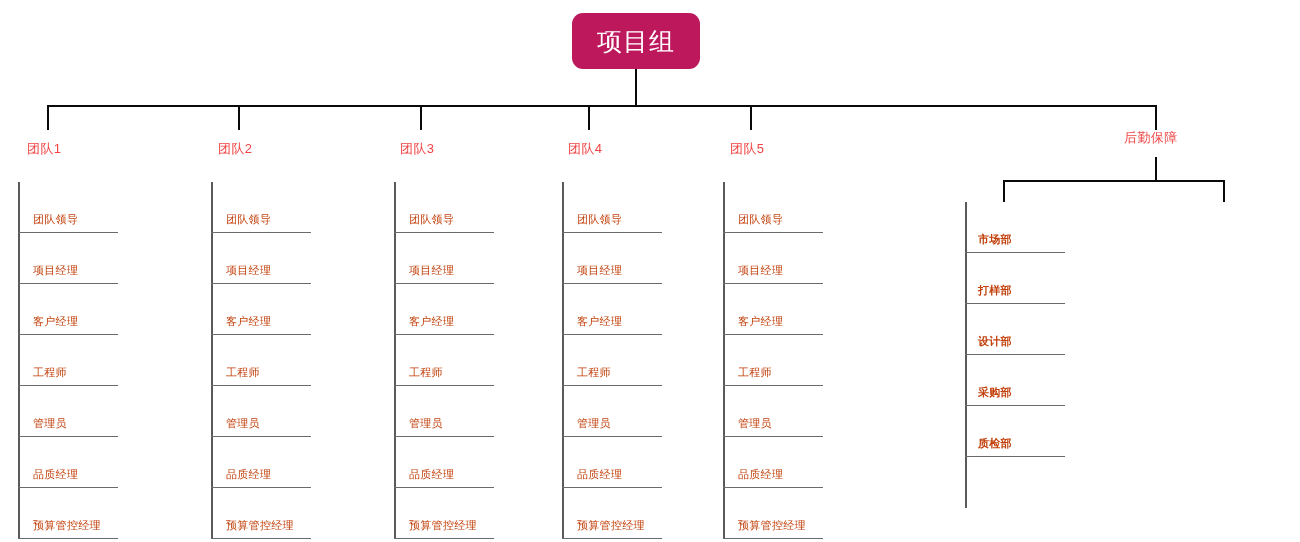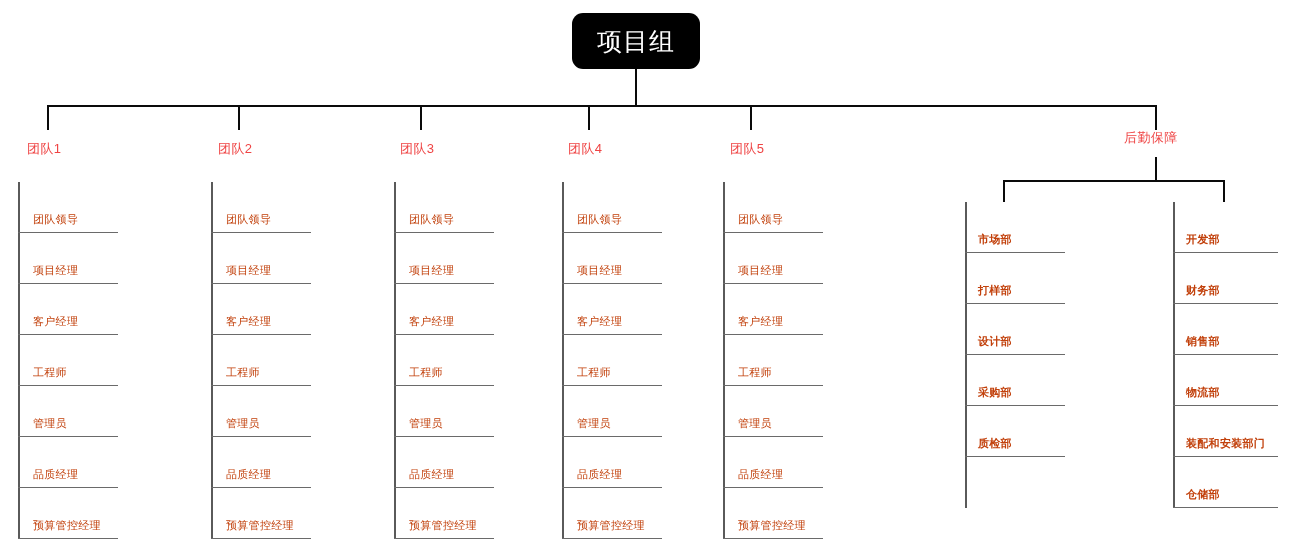--- a/index.html
+++ b/index.html
@@ -18,21 +18,21 @@
     overflow: hidden;
   }
 
   
   .root-node {
     position: absolute;
     left: 572px;
     top: 13px;
     width: 128px;
     height: 56px;
-    background: #000000;
+    background: #be185d;
     border-radius: 11px;
     color: #ffffff;
     font-size: 25px;
     line-height: 56px;
     text-align: center;
     letter-spacing: 1px;
     box-sizing: border-box;
   }
 
   
@@ -271,37 +271,14 @@
         </li>
       <li class="row-item">
           <span class="row-text">采购部</span>
         </li>
       <li class="row-item">
           <span class="row-text">质检部</span>
         </li>
     </ul>
   </div>
 
-  <div class="column col-wide" id="col-logistics-2" style="left:1173px; top:202px; width:105px;">
-    <div class="spine" style="height: 306px;"></div>
-    <ul class="rows">
-      <li class="row-item">
-          <span class="row-text">开发部</span>
-        </li>
-      <li class="row-item">
-          <span class="row-text">财务部</span>
-        </li>
-      <li class="row-item">
-          <span class="row-text">销售部</span>
-        </li>
-      <li class="row-item">
-          <span class="row-text">物流部</span>
-        </li>
-      <li class="row-item">
-          <span class="row-text">装配和安装部门</span>
-        </li>
-      <li class="row-item">
-          <span class="row-text">仓储部</span>
-        </li>
-    </ul>
-  </div>
 
 </div>
 
 </body></html>

